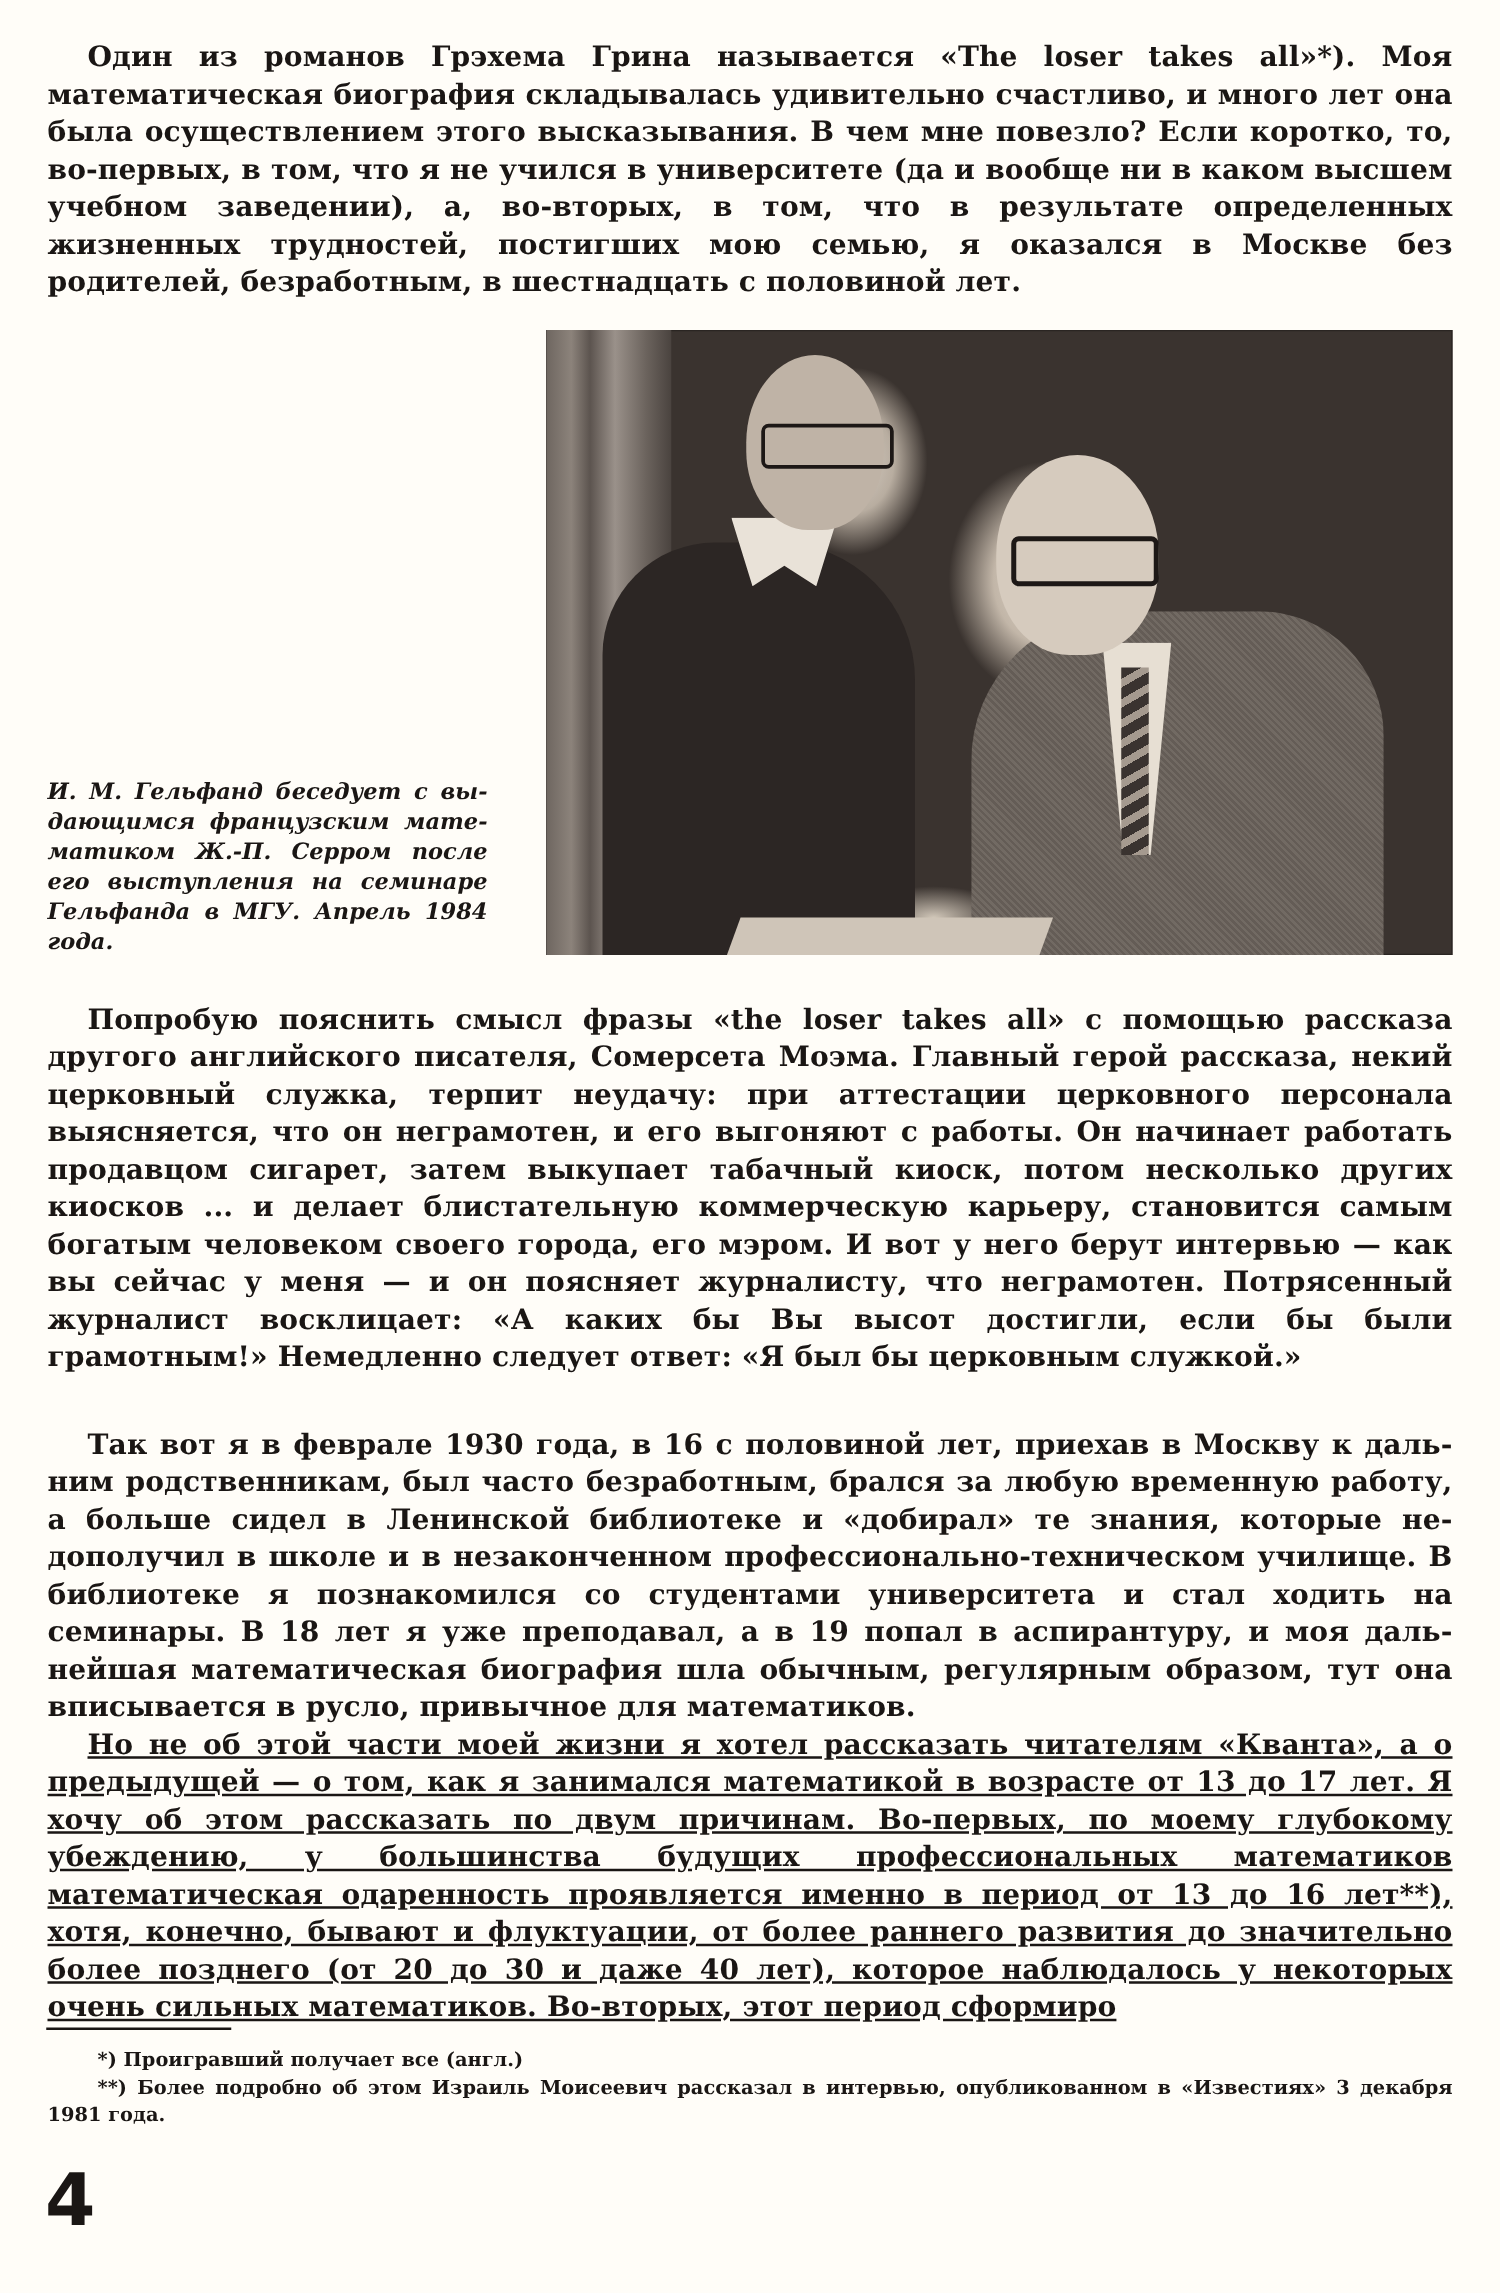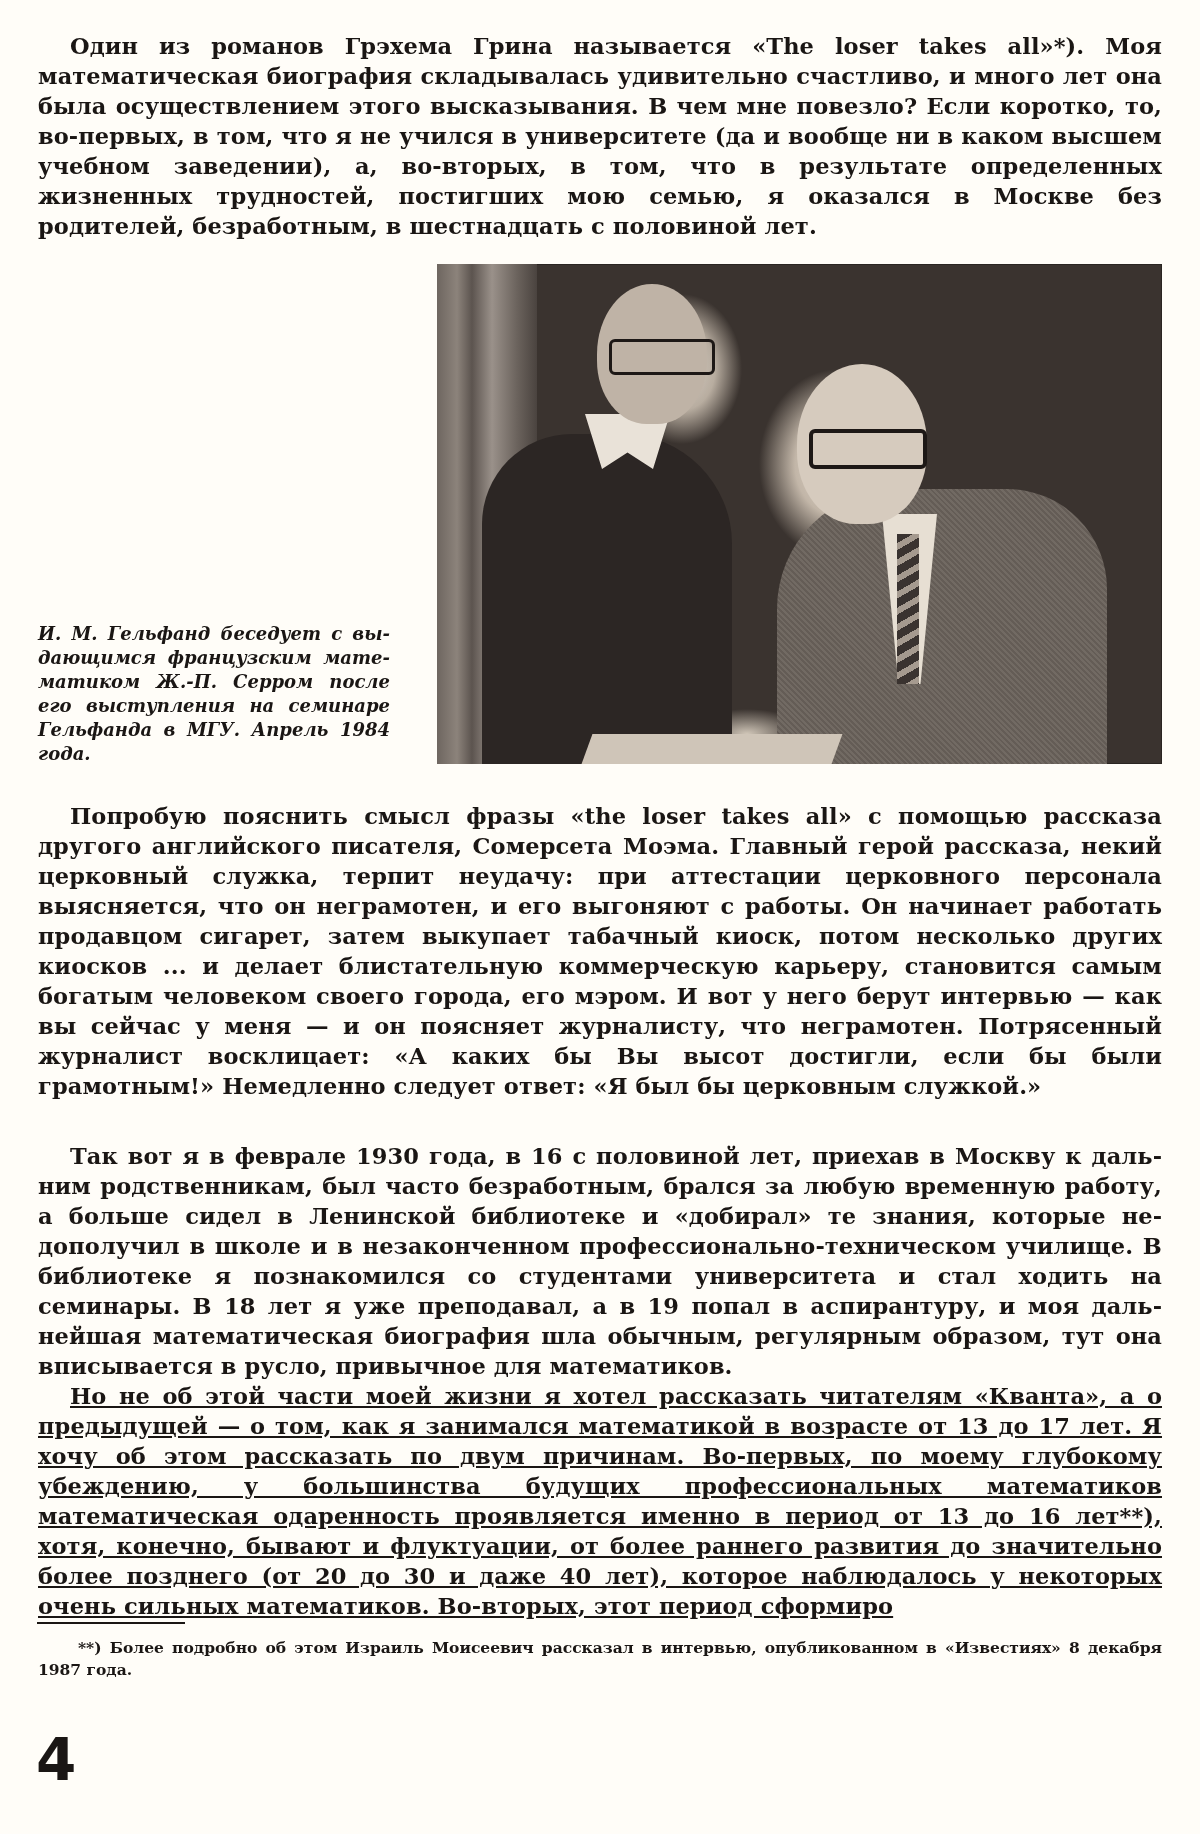--- a/index.html
+++ b/index.html
@@ -183,17 +183,18 @@
     <p class="para">Так вот я в феврале 1930 года, в 16 с половиной лет, приехав в Москву к даль­ним родственникам, был часто безработным, брался за любую временную рабо­ту, а больше сидел в Ленинской библиотеке и «добирал» те знания, которые не­дополучил в школе и в незаконченном профессионально-техническом учили­ще. В библиотеке я познакомился со студентами университета и стал ходить на семинары. В 18 лет я уже преподавал, а в 19 попал в аспирантуру, и моя даль­нейшая математическая биография шла обычным, регулярным образом, тут она вписывается в русло, привычное для математиков.</p>
   </div>
 
   <div class="col" id="body3">
     <p class="para">Но не об этой части моей жизни я хотел рассказать читателям «Кванта», а о предыдущей — о том, как я занимался математикой в возрасте от 13 до 17 лет. Я хочу об этом рассказать по двум причинам. Во-первых, по моему глубокому убеждению, у большинства будущих профессиональных матема­тиков математическая одаренность проявляется именно в период от 13 до 16 лет**), хотя, конечно, бывают и флуктуации, от более раннего развития до значительно более позднего (от 20 до 30 и даже 40 лет), которое наблюдалось у некоторых очень сильных математиков. Во-вторых, этот период сформиро­</p>
   </div>
 
   <div class="rule"></div>
 
   <div class="footnotes">
-    <p class="fn">**) Более подробно об этом Израиль Моисеевич рассказал в интервью, опубликованном в «Известиях» 8 декабря 1987 года.</p>
+    <p class="fn">*) Проигравший получает все (англ.)</p>
+    <p class="fn">**) Более подробно об этом Израиль Моисеевич рассказал в интервью, опубликованном в «Известиях» 3 декабря 1981 года.</p>
   </div>
 
   <div class="page-number">4</div>
 </div>
 
 </body></html>

